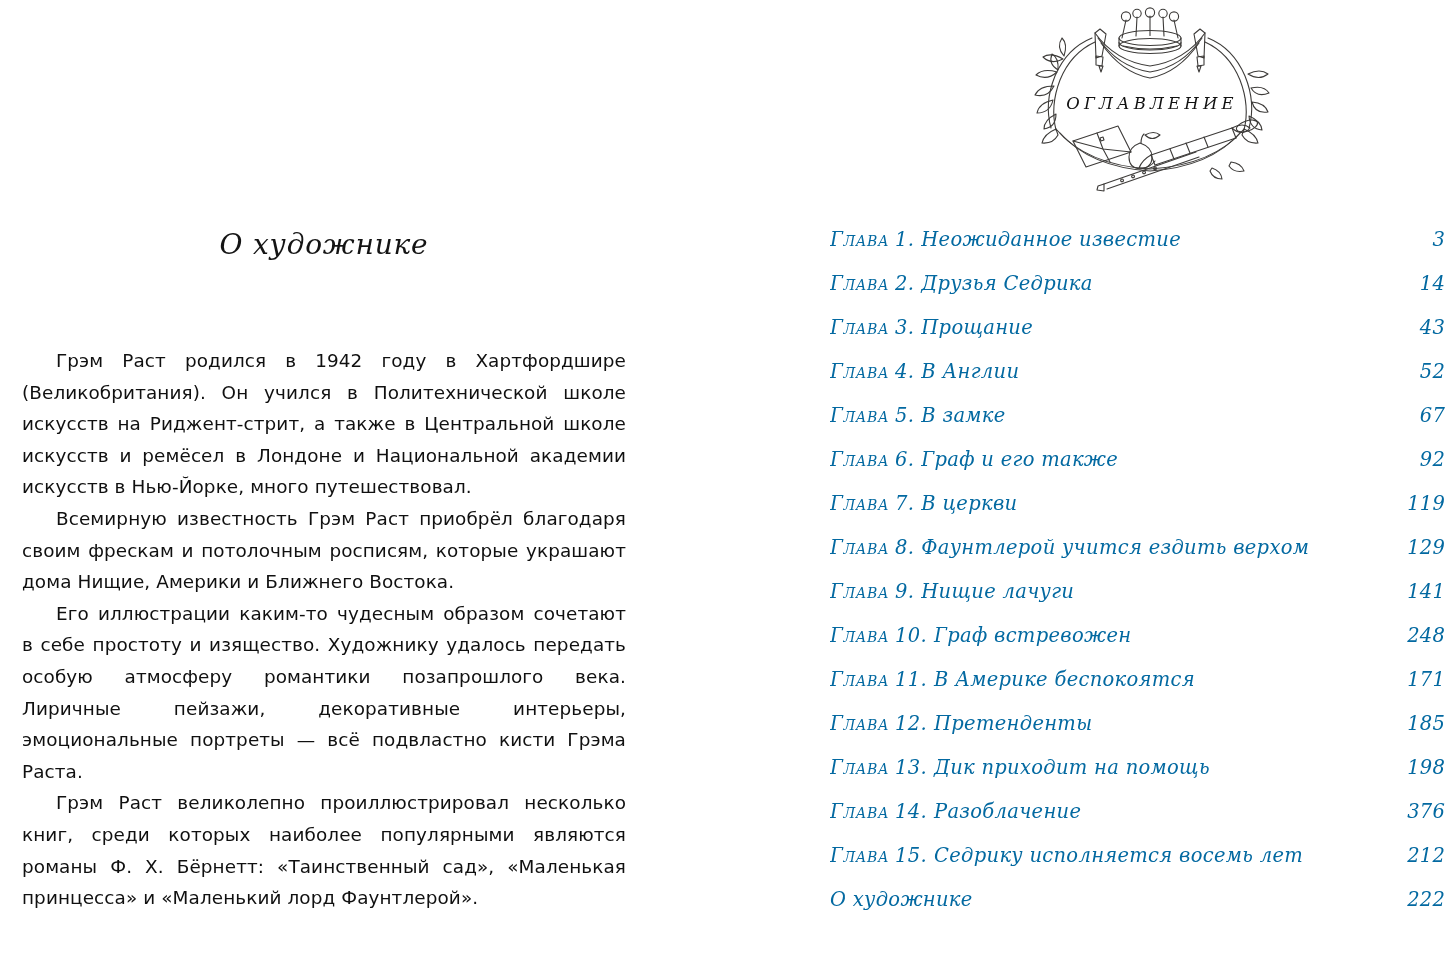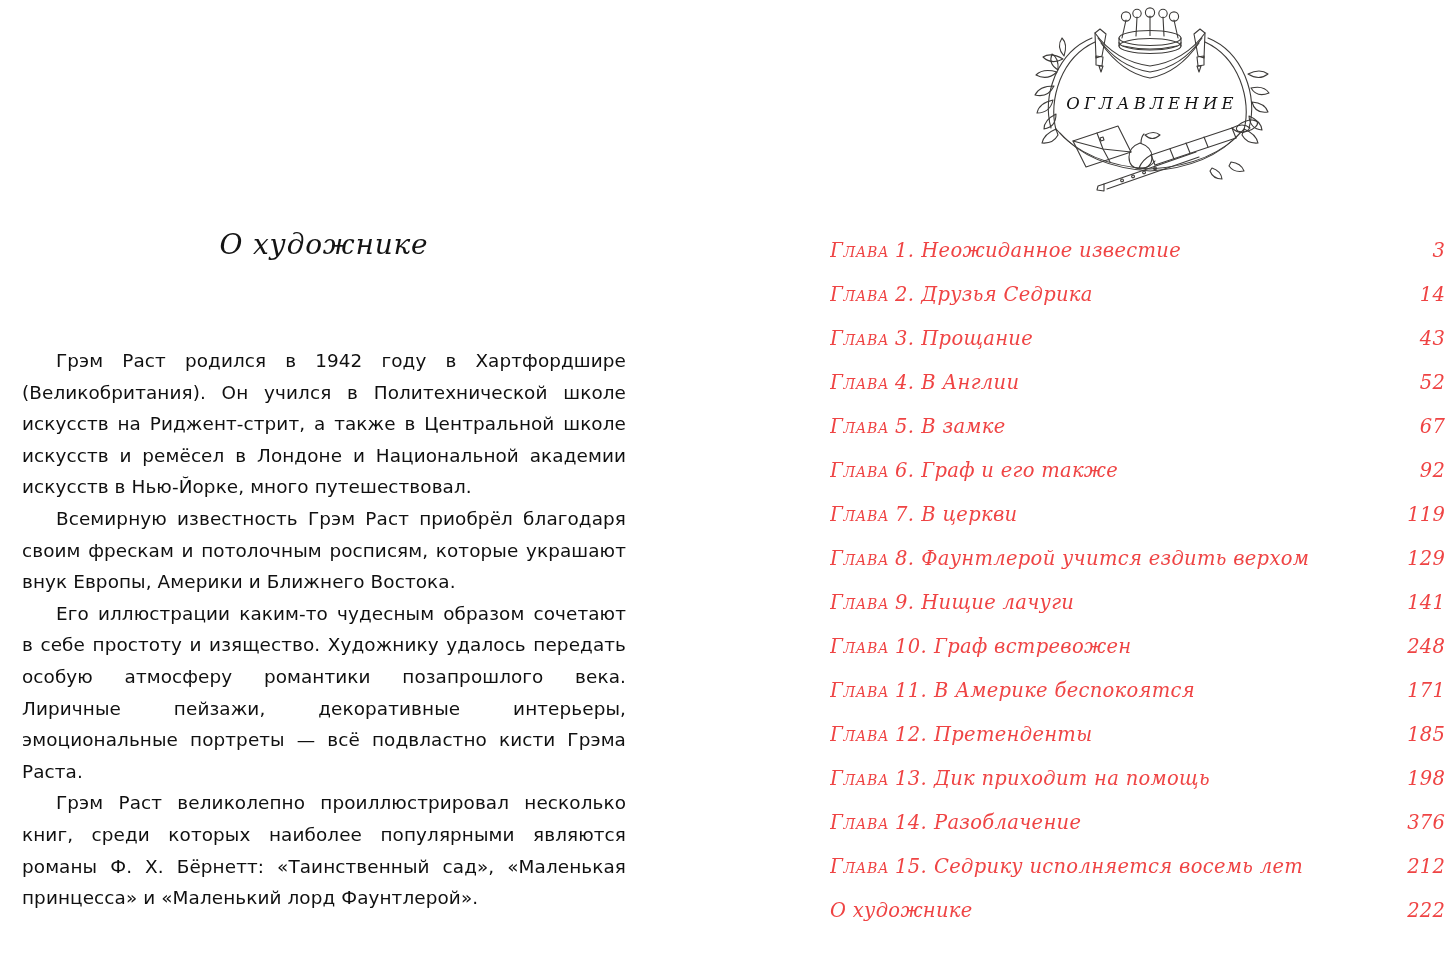--- a/index.html
+++ b/index.html
@@ -103,26 +103,26 @@
 
   
   .toc {
     position: absolute;
     left: 108px;
     top: 228px;
     width: 615px;
   }
   .toc-row {
     display: flex;
-    align-items: center;
+    align-items: flex-start;
     height: 44px;
     font-family: "DejaVu Serif", serif;
     font-style: italic;
     font-size: 19.5px;
-    color: #ef4444;
+    color: #0369a1;
     white-space: nowrap;
     overflow: hidden;
   }
   .toc-chapter {
     font-variant: small-caps;
     text-transform: lowercase;
     letter-spacing: 0.6px;
     flex: 0 0 auto;
   }
   .toc-chapter::first-letter {
@@ -166,21 +166,21 @@
 <body>
 
 <div class="spread">
 
   <div class="page-left">
 
     <div class="about-heading">О художнике</div>
 
     <div class="about-body">
       <p>Грэм Раст родился в 1942 году в Хартфордшире (Великобритания). Он учился в Политехнической школе искусств на Риджент-стрит, а также в Центральной школе искусств и ремёсел в Лондоне и Национальной академии искусств в Нью-Йорке, много путешествовал.</p>
-      <p>Всемирную известность Грэм Раст приобрёл благодаря своим фрескам и потолочным росписям, которые украшают внук Европы, Америки и Ближнего Востока.</p>
+      <p>Всемирную известность Грэм Раст приобрёл благодаря своим фрескам и потолочным росписям, которые украшают дома Нищие, Америки и Ближнего Востока.</p>
       <p>Его иллюстрации каким-то чудесным образом сочетают в себе простоту и изящество. Художнику удалось передать особую атмосферу романтики позапрошлого века. Лиричные пейзажи, декоративные интерьеры, эмоциональные портреты — всё подвластно кисти Грэма Раста.</p>
       <p>Грэм Раст великолепно проиллюстрировал несколько книг, среди которых наиболее популярными являются романы Ф. Х. Бёрнетт: «Таинственный сад», «Маленькая принцесса» и «Маленький лорд Фаунтлерой».</p>
     </div>
 
   </div>
 
   <div class="page-right">
 
     <div class="ornament">
       <svg viewBox="0 0 300 196" xmlns="http://www.w3.org/2000/svg" fill="none" stroke="#3d3b39" stroke-width="1.1" stroke-linecap="round" stroke-linejoin="round">

